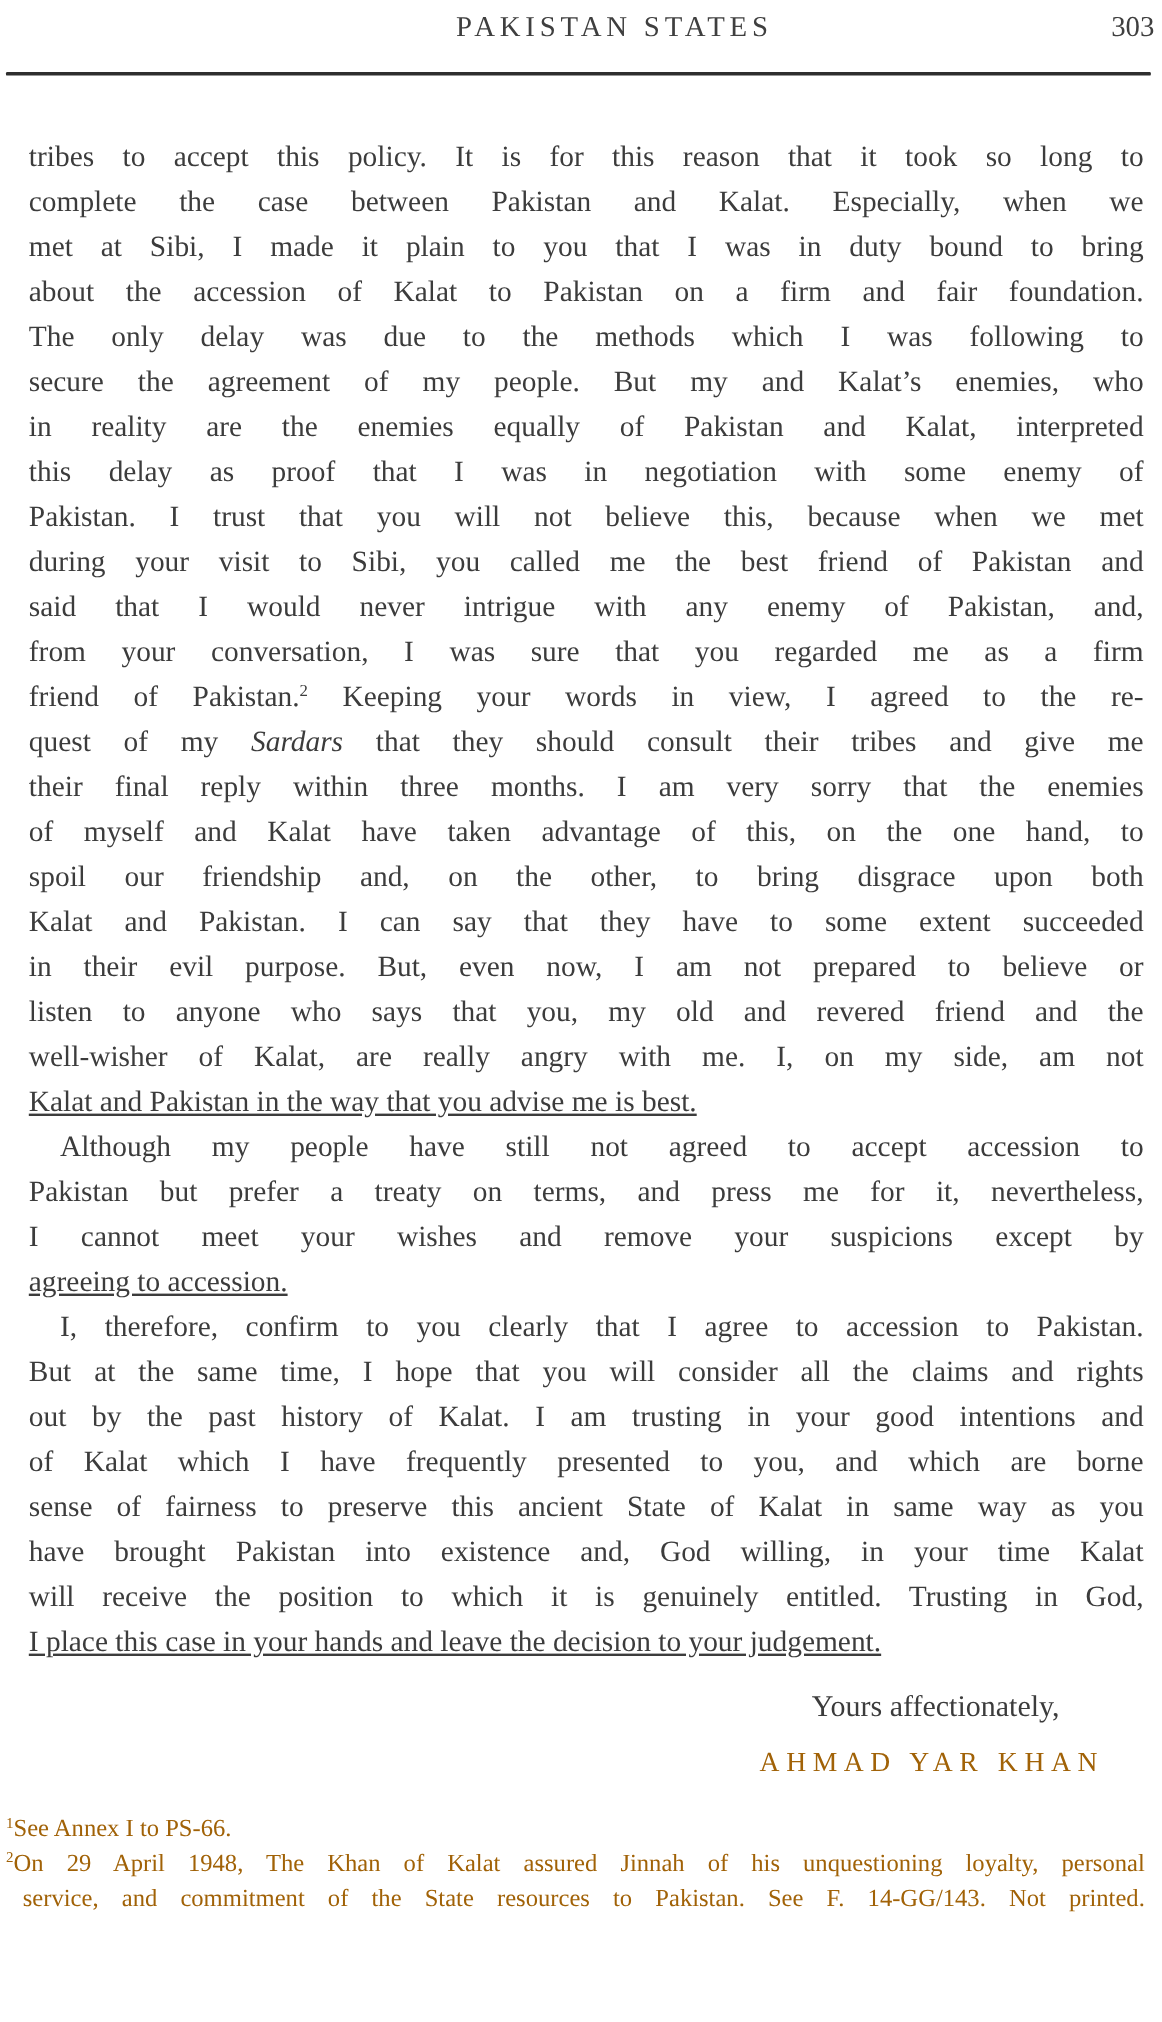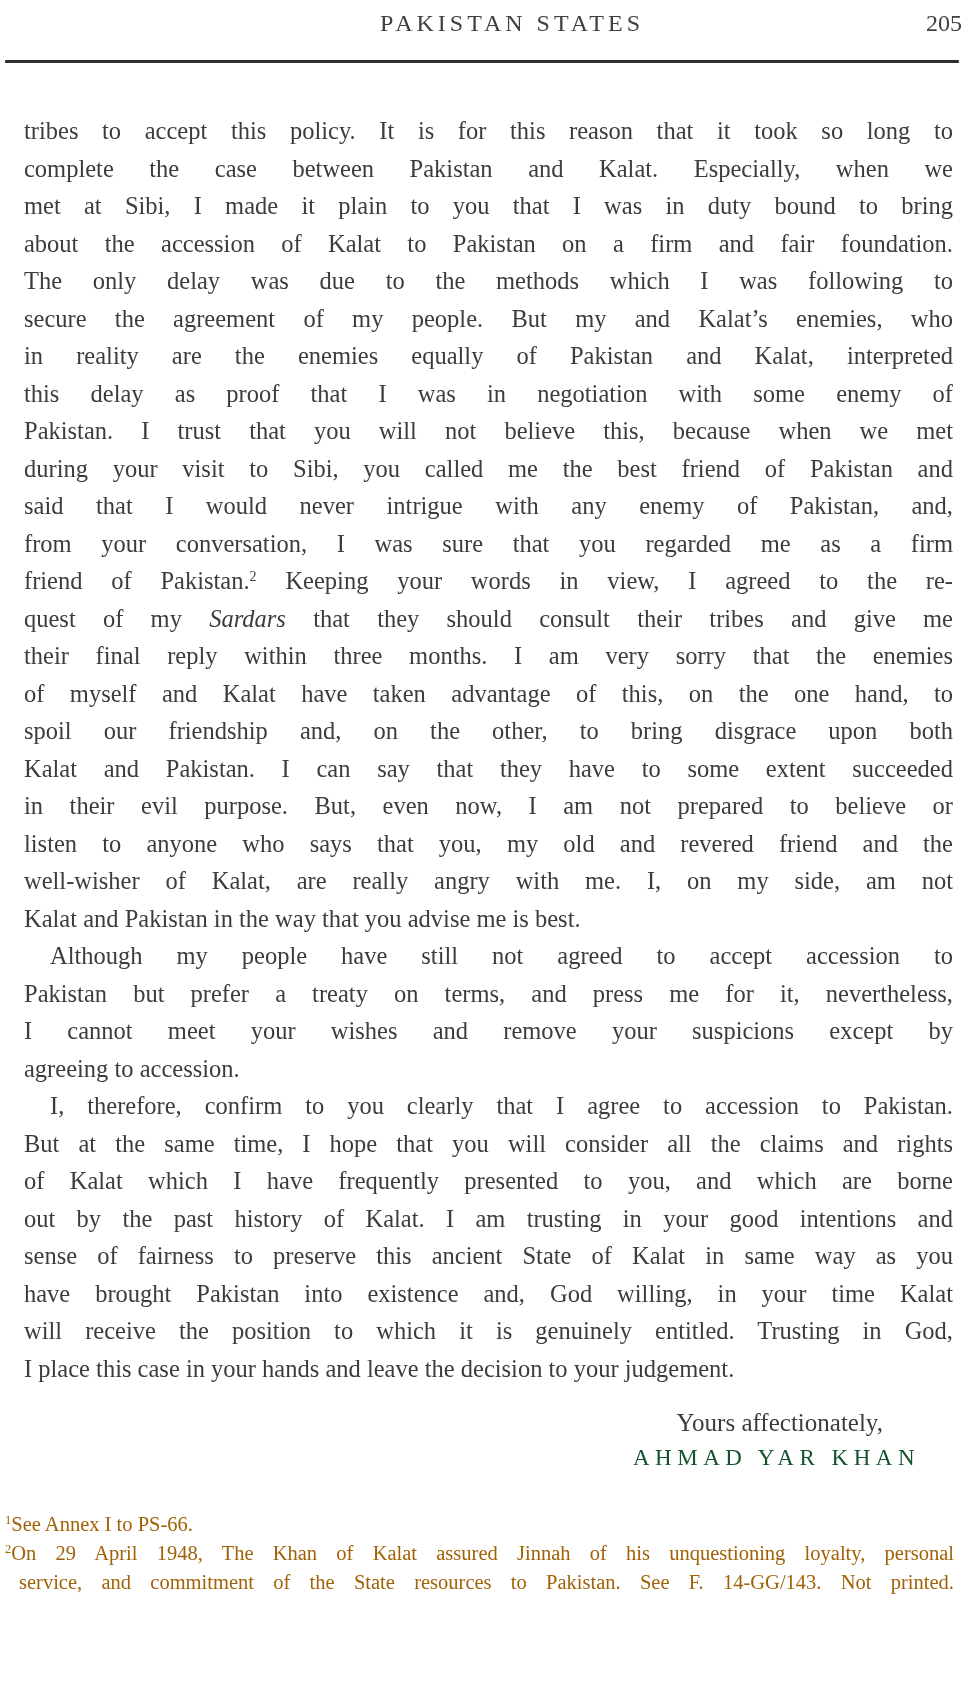--- a/index.html
+++ b/index.html
@@ -36,21 +36,21 @@
   }
   .para { margin: 0; }
   .line {
     font-size: 24.5px;
     line-height: 37.5px;
     text-align: justify;
     text-align-last: justify;
     white-space: normal;
     color: #3c3c3c;
   }
-  .line.last { text-align-last: left; }
+  .line.last { text-align-last: left; text-decoration: underline; }
   .line.indent { text-indent: 26px; }
   .line i { font-style: italic; }
   sup.ref {
     font-size: 14px;
     line-height: 0;
     vertical-align: 8px;
     letter-spacing: 0;
   }
   .signature { position: absolute; top: 1404px; left: 0; right: 0; }
   .sig-closing {
@@ -59,21 +59,22 @@
     font-size: 25px;
     line-height: 37px;
     color: #3c3c3c;
   }
   .sig-name {
     text-align: right;
     padding-right: 48px;
     font-size: 23px;
     letter-spacing: 5.5px;
     line-height: 34px;
-    color: #14532d;
+    color: #a16207;
+    margin-top: 11px;
   }
   .footnotes {
     position: absolute; top: 1510px; left: 5px; right: 14px;
     font-size: 20.5px; line-height: 29px; color: #a16207;
   }
   .footnote { margin: 0; }
   .fn-line { text-align: justify; text-align-last: justify; }
   .fn-line.short { text-align: left; text-align-last: left; }
   .fn-line.cont { padding-left: 14px; }
   sup.fn-marker {
@@ -82,21 +83,21 @@
     vertical-align: 7px;
   }
 </style>
 </head>
 <body>
 
 <div class="page">
 
   <div class="header">
     <div class="header-title">PAKISTAN STATES</div>
-    <div class="page-number">205</div>
+    <div class="page-number">303</div>
   </div>
 
   <div class="rule"></div>
 
   <div class="letter-body" id="letter-body">
       <div class="para">
         <div class="line">tribes to accept this policy. It is for this reason that it took so long to</div>
         <div class="line">complete the case between Pakistan and Kalat. Especially, when we</div>
         <div class="line">met at Sibi, I made it plain to you that I was in duty bound to bring</div>
         <div class="line">about the accession of Kalat to Pakistan on a firm and fair foundation.</div>
@@ -121,22 +122,22 @@
       </div>
       <div class="para">
         <div class="line indent">Although my people have still not agreed to accept accession to</div>
         <div class="line">Pakistan but prefer a treaty on terms, and press me for it, nevertheless,</div>
         <div class="line">I cannot meet your wishes and remove your suspicions except by</div>
         <div class="line last">agreeing to accession.</div>
       </div>
       <div class="para">
         <div class="line indent">I, therefore, confirm to you clearly that I agree to accession to Pakistan.</div>
         <div class="line">But at the same time, I hope that you will consider all the claims and rights</div>
+        <div class="line">out by the past history of Kalat. I am trusting in your good intentions and</div>
         <div class="line">of Kalat which I have frequently presented to you, and which are borne</div>
-        <div class="line">out by the past history of Kalat. I am trusting in your good intentions and</div>
         <div class="line">sense of fairness to preserve this ancient State of Kalat in same way as you</div>
         <div class="line">have brought Pakistan into existence and, God willing, in your time Kalat</div>
         <div class="line">will receive the position to which it is genuinely entitled. Trusting in God,</div>
         <div class="line last">I place this case in your hands and leave the decision to your judgement.</div>
       </div>
     </div>
 
   <div class="signature">
     <div class="sig-closing">Yours affectionately,</div>
     <div class="sig-name">AHMAD YAR KHAN</div>

